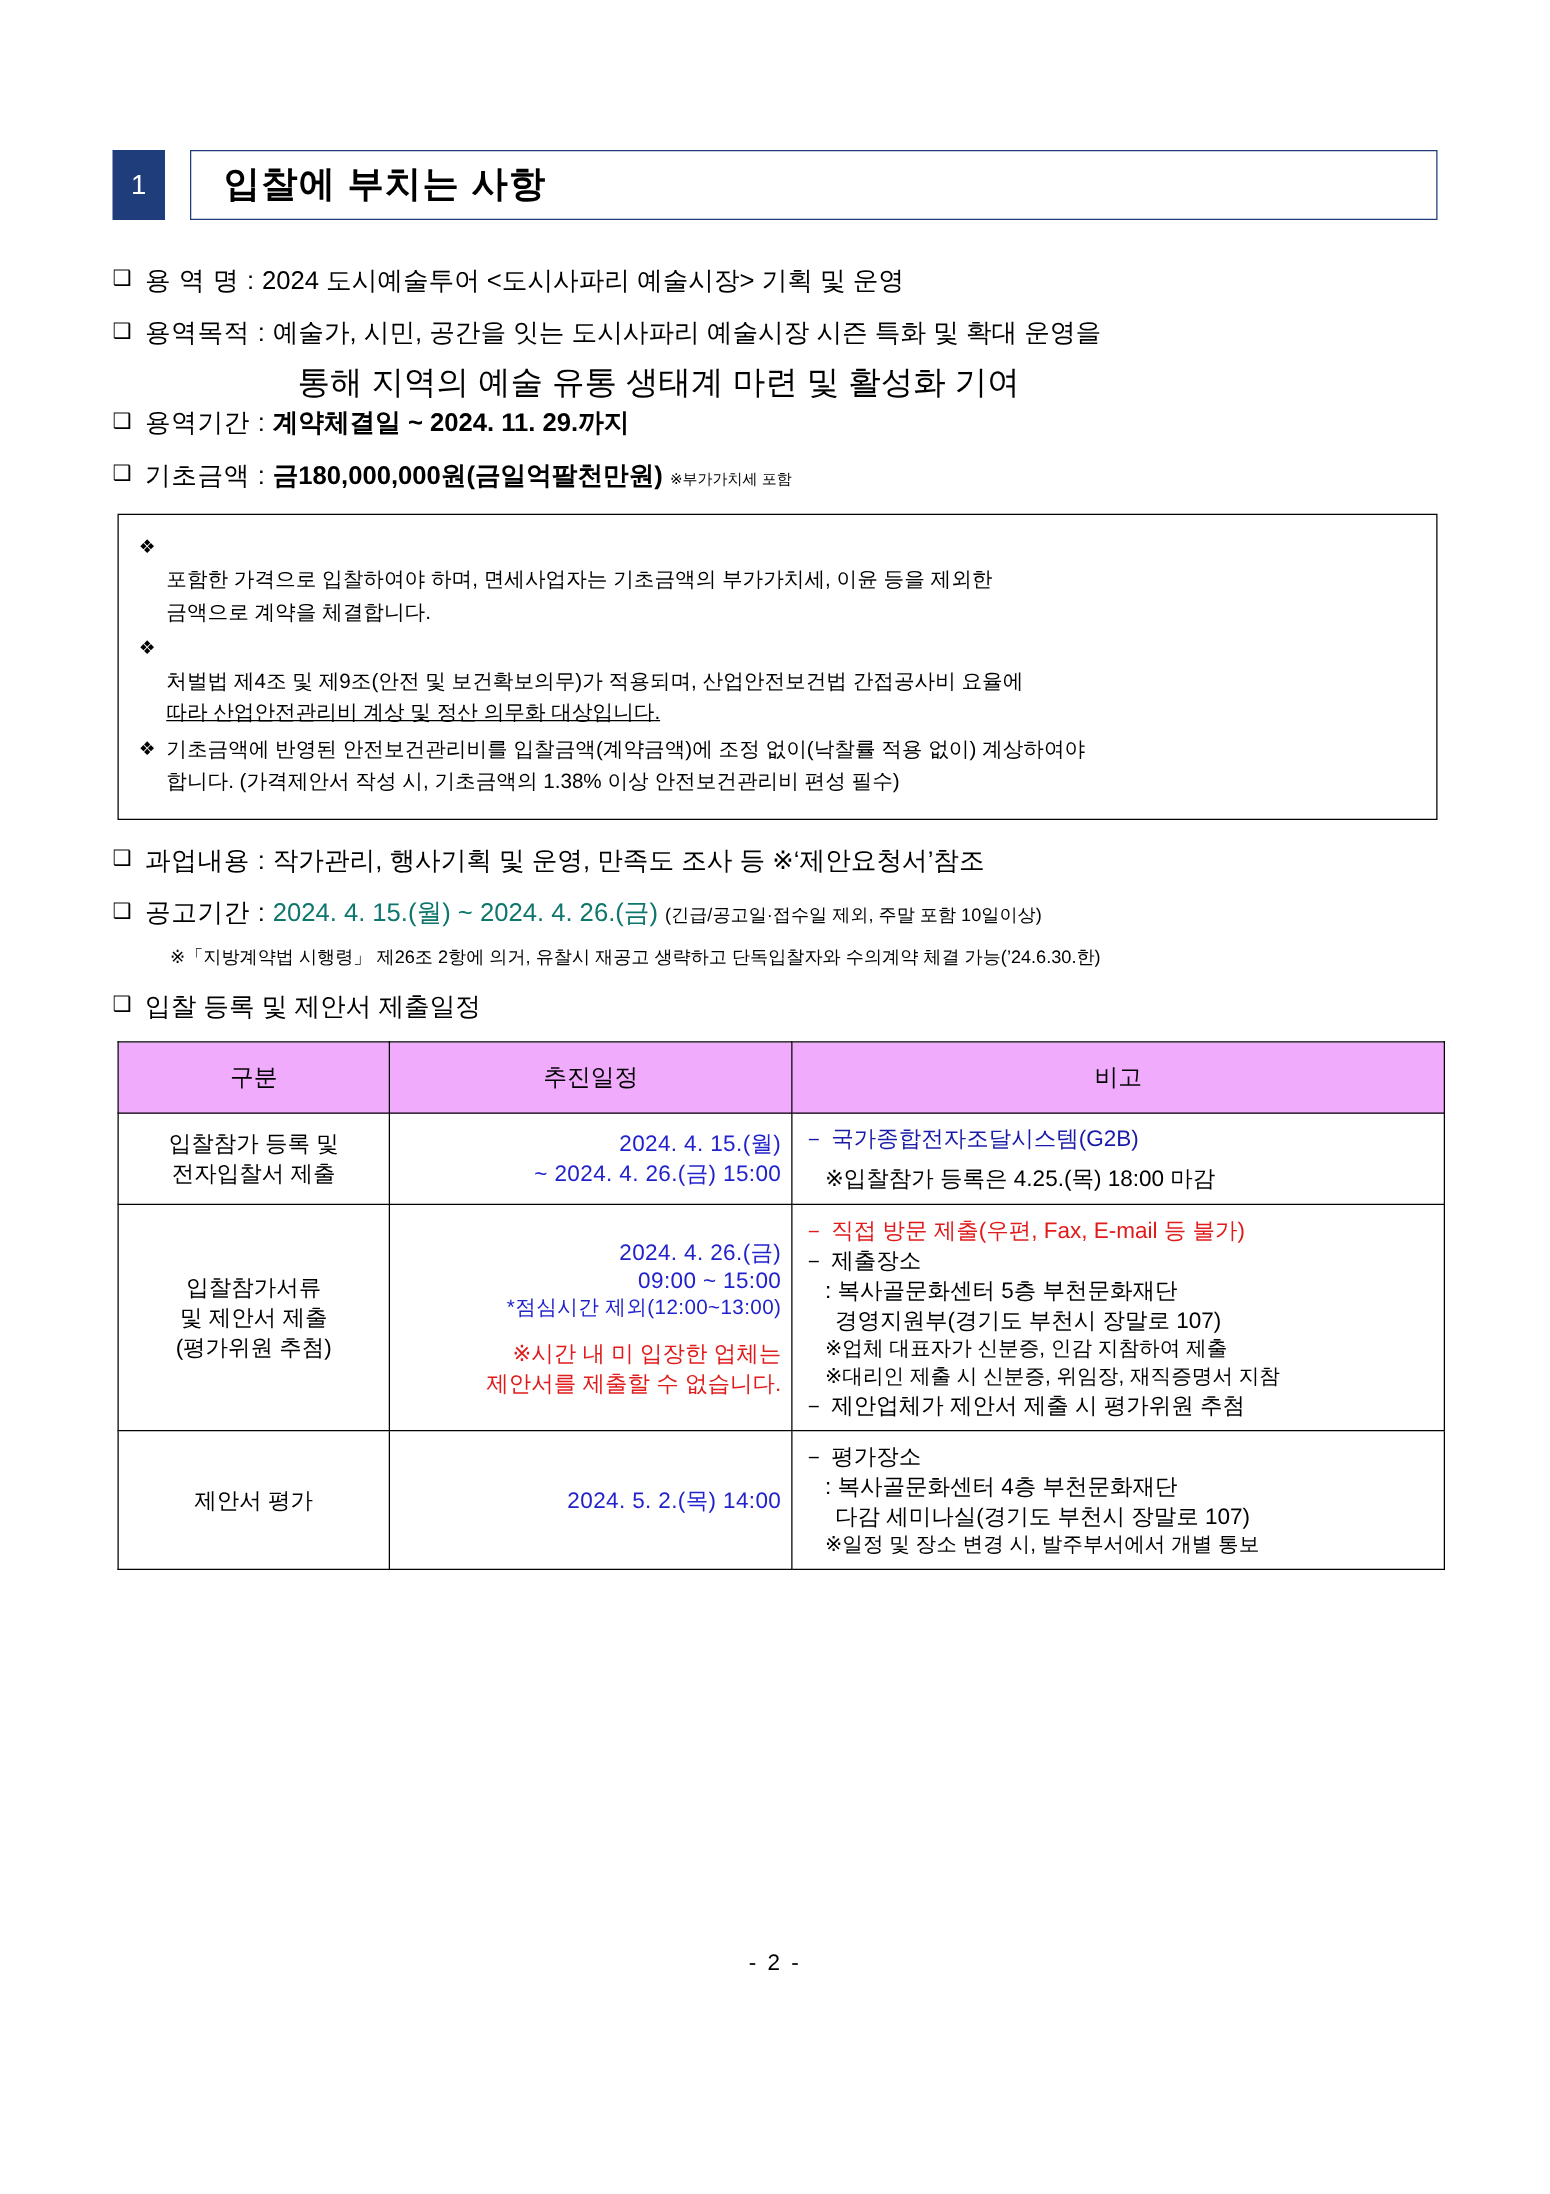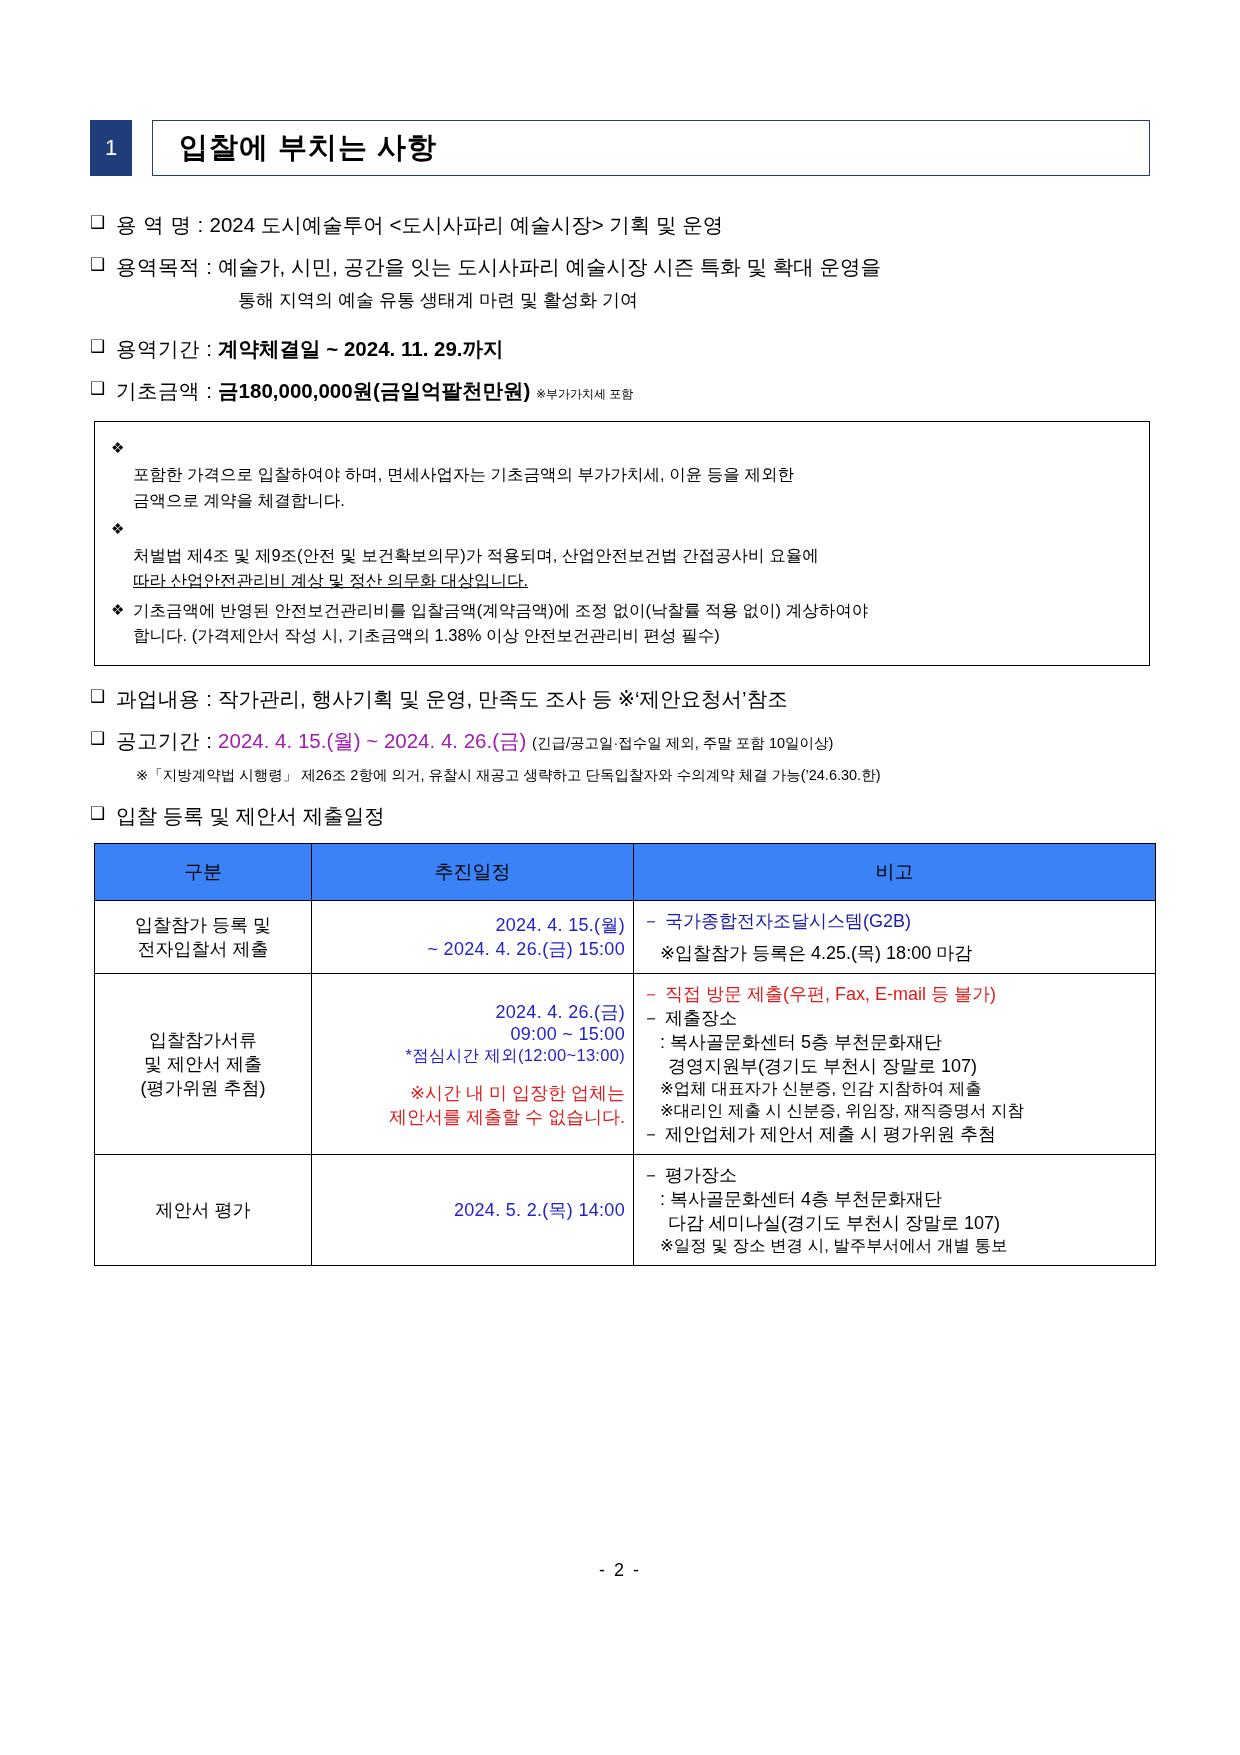--- a/index.html
+++ b/index.html
@@ -73,23 +73,23 @@
     flex: 0 0 26px;
     font-size: 17px;
     line-height: 1.55;
     color: #000;
   }
   .bl .txt { flex: 1; }
   .bl .txt .lbl { letter-spacing: 0.5px; }
   .sub-line {
     margin-left: 26px;
     padding-left: 122px;
-    font-size: 18px;
+    font-size: 26px;
     margin-top: -6px;
-    margin-bottom: 22px;
+    margin-bottom: 1px;
   }
   .bold { font-weight: bold; }
   .small-note {
     font-size: 12px;
   }
 
   
   .note-box {
     border: 1.2px solid #000;
     margin: 16px 0 18px 4px;
@@ -104,40 +104,40 @@
     text-align: justify;
   }
   .note-item .dia {
     flex: 0 0 22px;
     font-size: 15px;
   }
   .note-item .ntxt { flex: 1; }
   .u { text-decoration: underline; }
 
   
-  .blue { color: #a21caf; }
+  .blue { color: #0f766e; }
   .red { color: #e01b1b; }
   .tiny { font-size: 14.5px; }
 
   
   table.schedule {
     border-collapse: collapse;
     width: 1010px;
     margin-left: 4px;
     margin-top: 12px;
     table-layout: fixed;
   }
   table.schedule th, table.schedule td {
     border: 1.1px solid #000;
     padding: 8px 8px;
     vertical-align: middle;
     font-size: 18px;
   }
   table.schedule th {
-    background: #3b82f6;
+    background: #f0abfc;
     text-align: center;
     font-weight: normal;
     font-size: 19px;
     height: 40px;
   }
   .col1 { width: 200px; text-align: center; }
   .col2 { width: 305px; text-align: right; }
   .col3 { width: 505px; }
   .cell-line { display: block; }
   .sched-blue { color: #2222cc; letter-spacing: 0.3px; }

